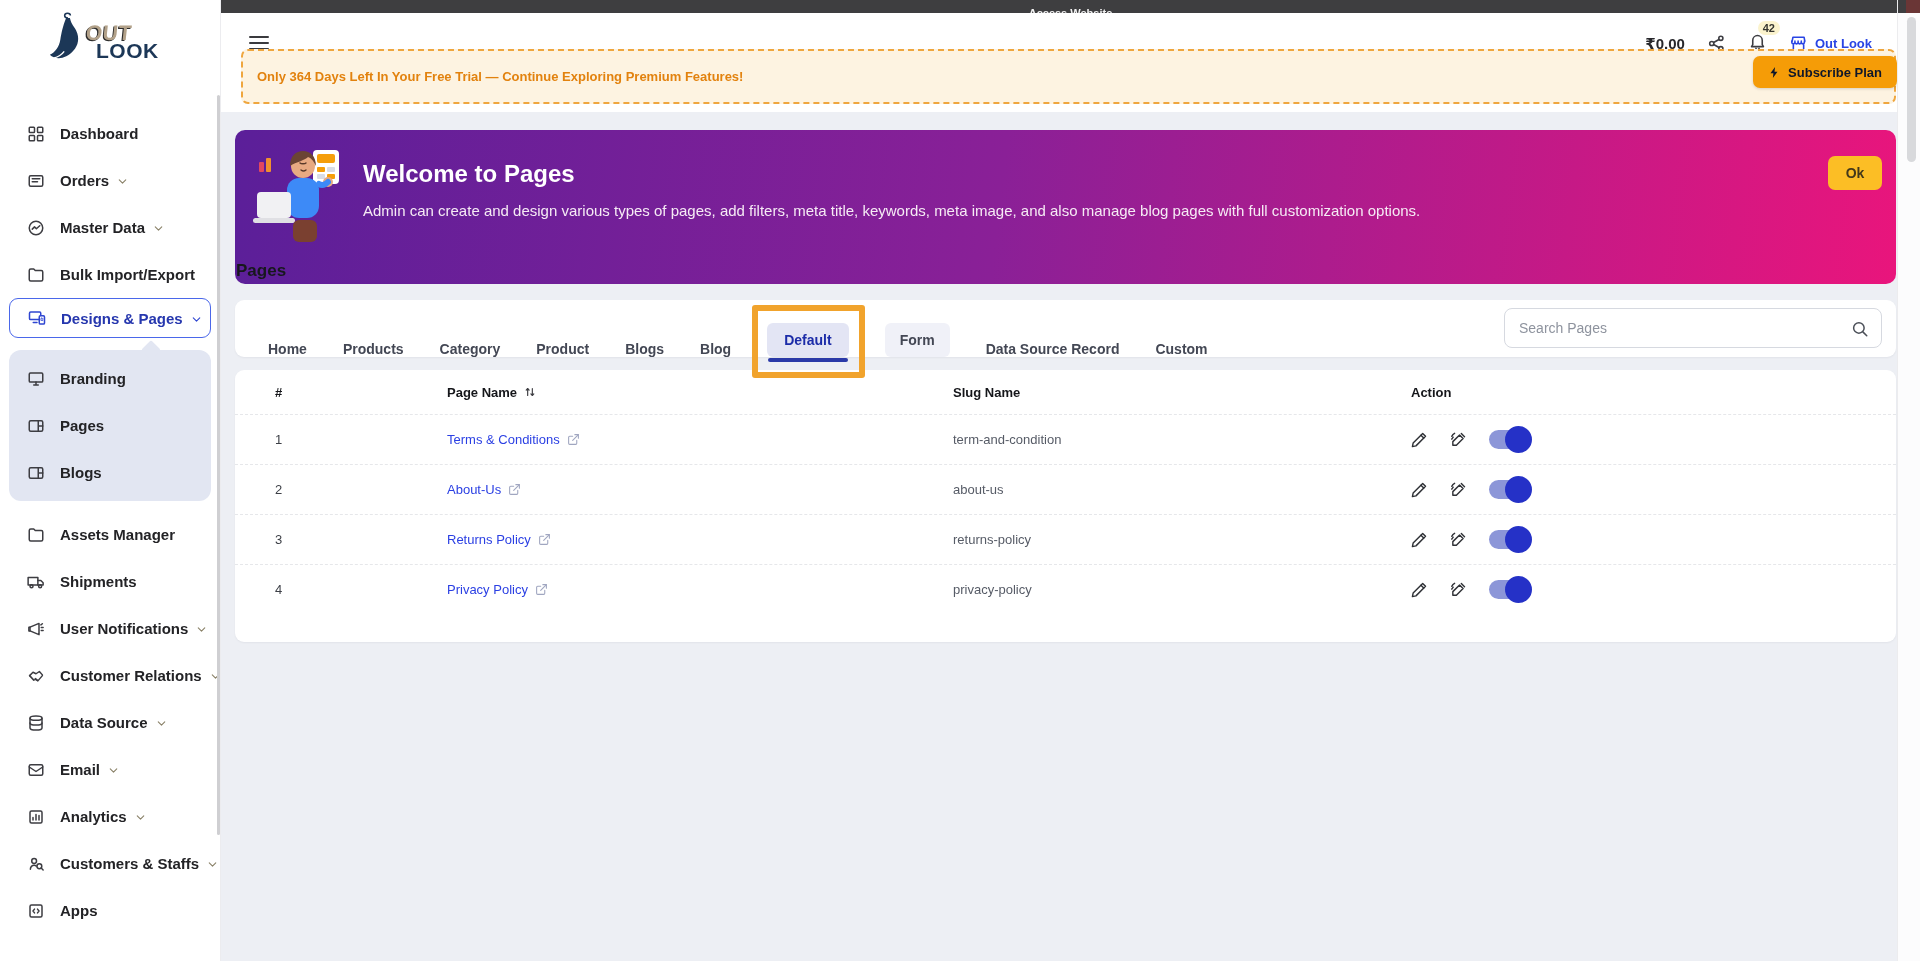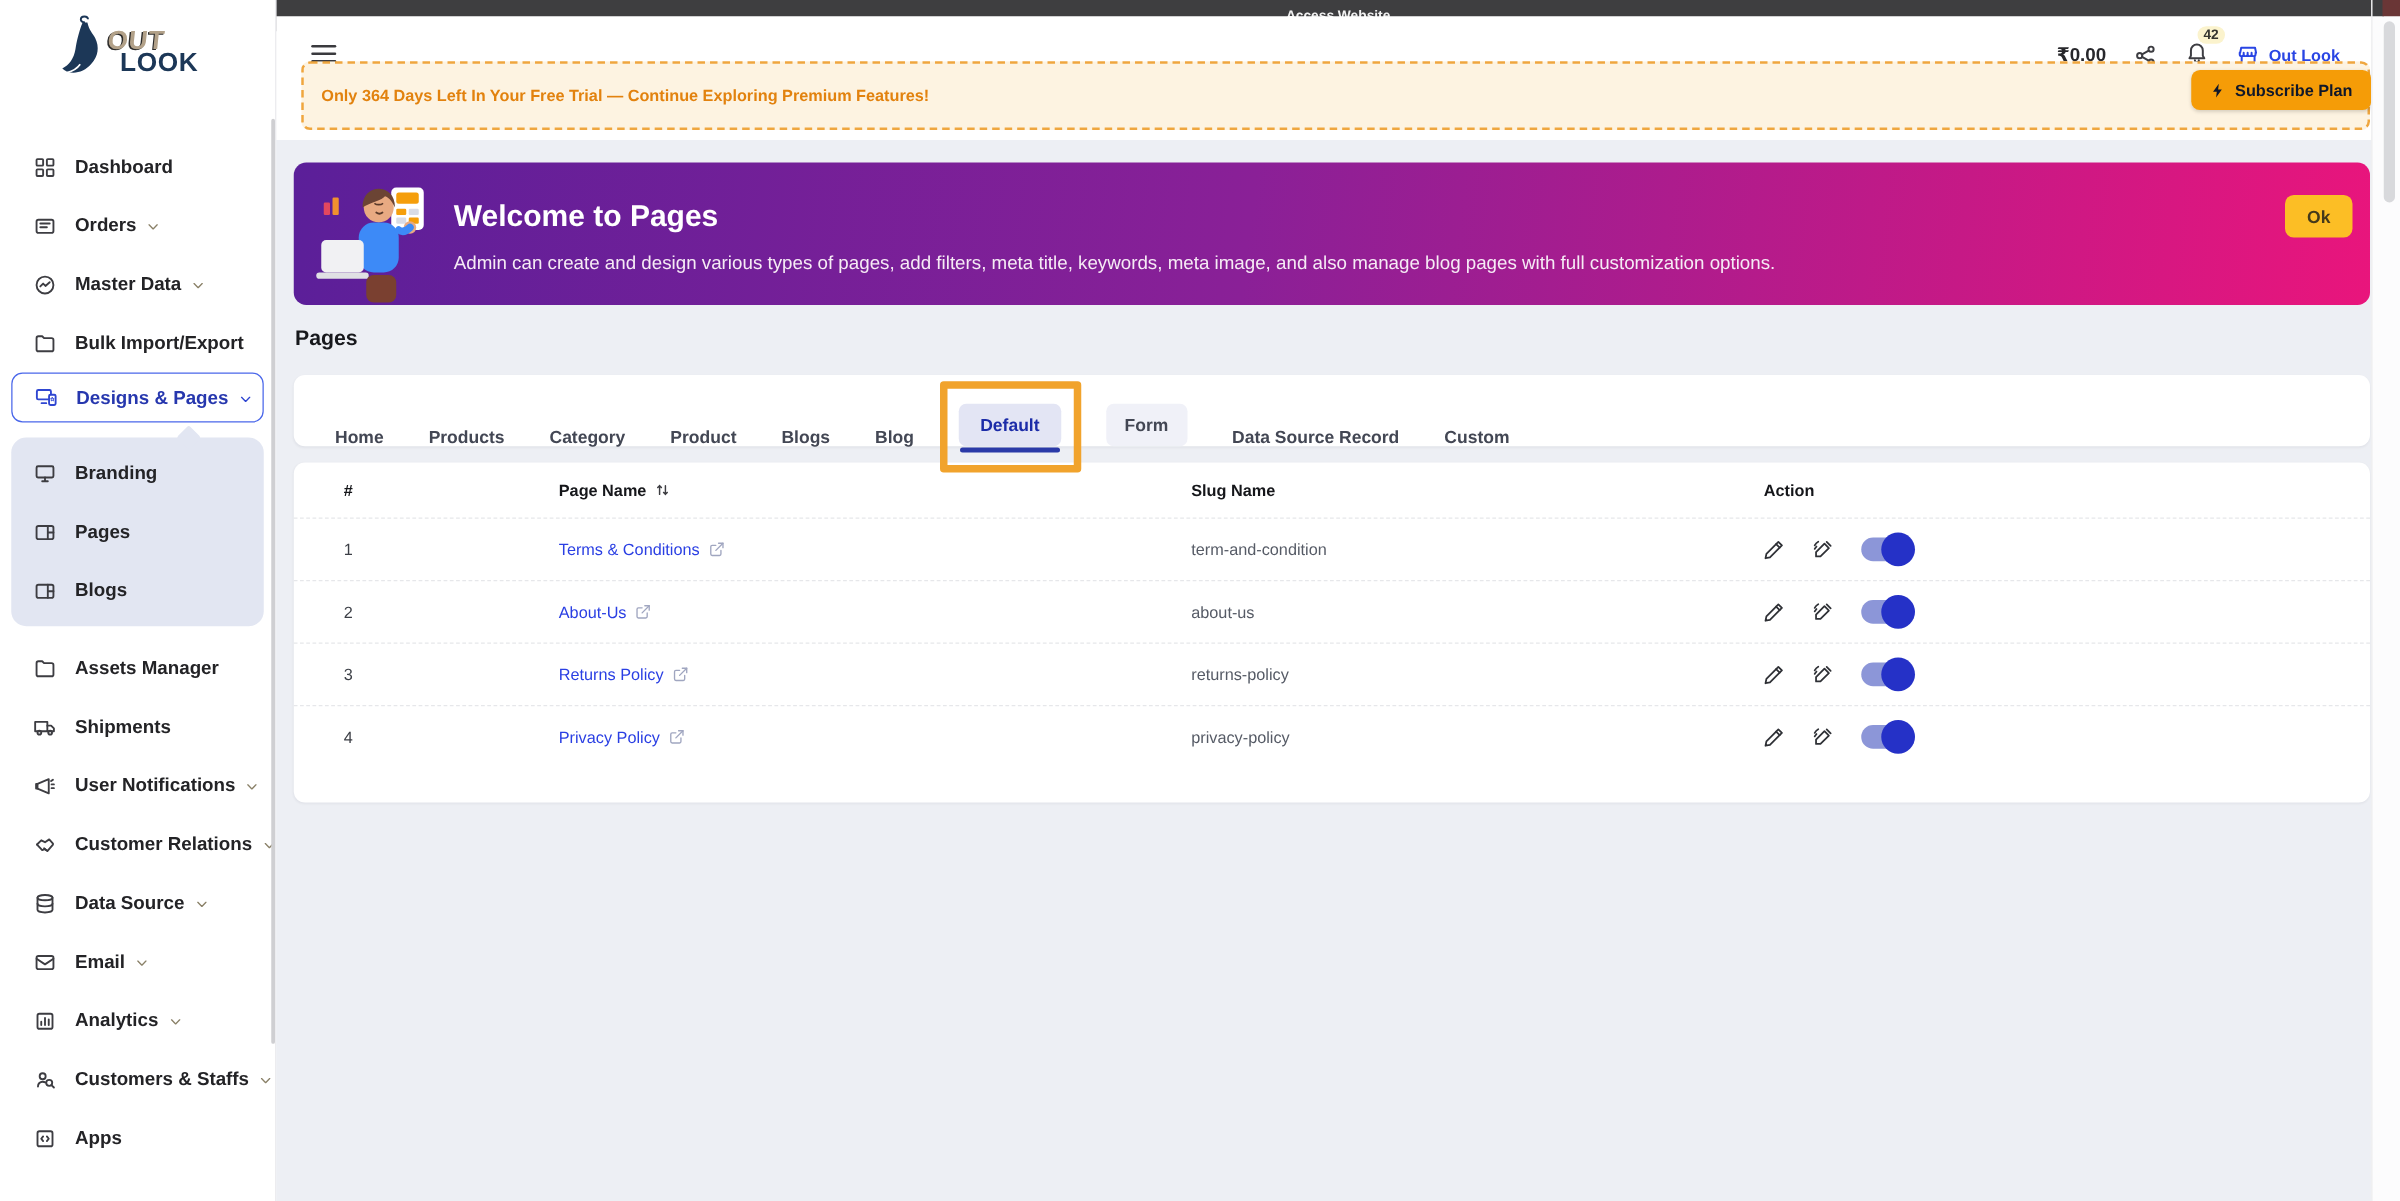--- a/index.html
+++ b/index.html
@@ -54,21 +54,21 @@
   .store-btn span { color:#2945e4; font-size:13px; font-weight:700; }
   .trial { position:absolute; left:20px; right:24px; top:36px; height:55px; background:#fdf3e1;
            border:2px dashed #efa63e; border-radius:7px; display:flex; align-items:center; }
   .trial-text { margin-left:14px; color:#e2820e; font-size:13px; font-weight:700; }
   .subscribe { position:absolute; right:-3px; top:5px; height:32px; padding:0 15px;
                background:#f59c07; border:none; border-radius:7px; color:#0f172a; font-size:13px;
                font-weight:700; display:flex; align-items:center; gap:7px; cursor:pointer;
                font-family:inherit; box-shadow:0 1px 3px rgba(0,0,0,.15); }
   .subscribe .icn { width:13px; height:13px; }
 
-  .hero { position:absolute; left:14px; right:24px; top:130px; height:114px; border-radius:10px;
+  .hero { position:absolute; left:14px; right:24px; top:130px; height:154px; border-radius:10px;
           background:linear-gradient(97deg,#5b1f99 0%,#8a2097 46%,#e9157c 100%); overflow:hidden; }
   .hero-illu { position:absolute; left:16px; top:10px; width:112px; height:106px; }
   .hero-title { position:absolute; left:128px; top:30px; color:#fff; font-size:24px; font-weight:800; }
   .hero-desc { position:absolute; left:128px; top:72px; color:#f6ebf5; font-size:15px; }
   .ok-btn { position:absolute; right:14px; top:26px; width:54px; height:34px; background:#fcbe25;
             border:none; border-radius:7px; color:#44391a; font-size:14px; font-weight:700;
             cursor:pointer; font-family:inherit; }
 
   .page-title { position:absolute; left:15px; top:261px; font-size:17px; font-weight:800; color:#17181c; }
 
@@ -431,20 +431,29 @@
         <div class="tab">Products</div>
         <div class="tab">Category</div>
         <div class="tab">Product</div>
         <div class="tab">Blogs</div>
         <div class="tab">Blog</div>
         <div class="tab active annotated">Default</div>
         <div class="tab soft">Form</div>
         <div class="tab">Data Source Record</div>
         <div class="tab">Custom</div>
       </div>
+    <div class="search-box">
+      <input type="text" placeholder="Search Pages" style="">
+      <span class="icn search-icn">
+          <svg viewBox="0 0 24 24" fill="none" stroke="currentColor" stroke-width="2" stroke-linecap="round" stroke-linejoin="round">
+            <circle cx="10.5" cy="10.5" r="7"></circle>
+            <path d="M15.8 15.8L21 21"></path>
+          </svg>
+        </span>
+    </div>
   </div>
 
   <div class="table-card">
     <div class="t-grid t-head">
       <div class="cell">
           <span>#</span>
         </div>
       <div class="cell">
         <span>Page Name</span>
         <span class="icn sort-icn">

